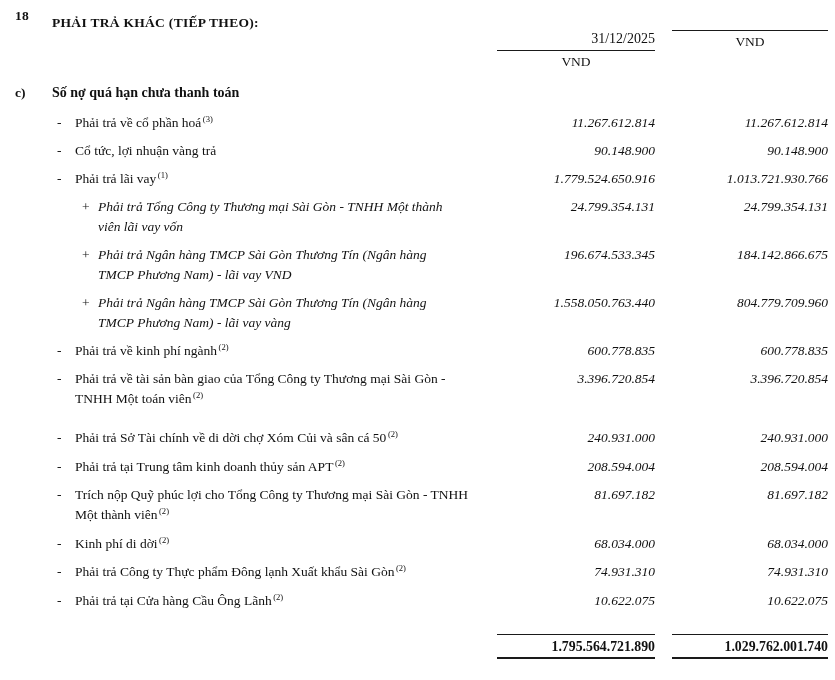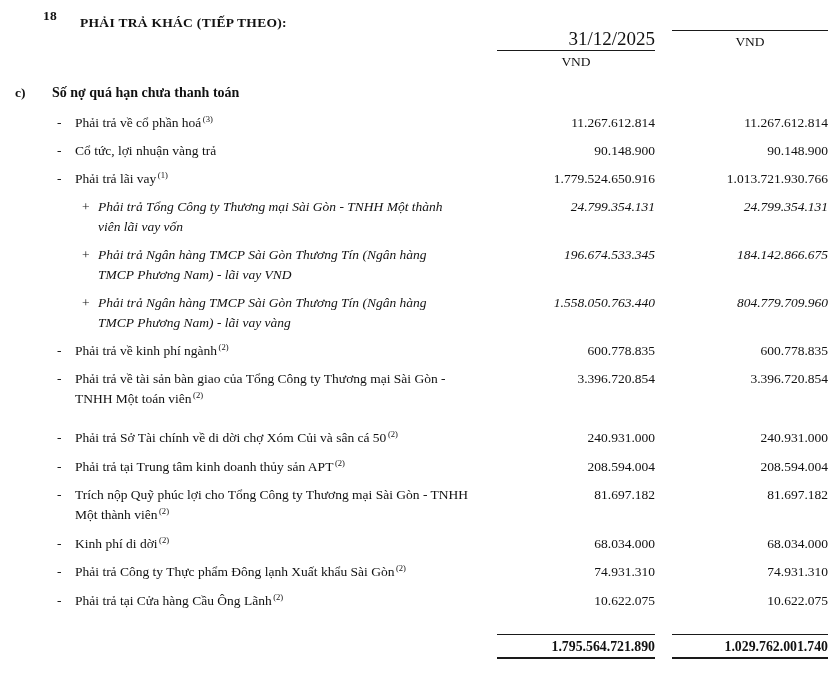--- a/index.html
+++ b/index.html
@@ -25,21 +25,20 @@
     padding: 0;
   }
 
   
   .title-row {
     position: absolute;
     left: 0;
     top: 8px;
     width: 681px;
     height: 22px;
-    margin-left: 28px;
   }
   .title-num {
     position: absolute;
     left: 15px;
     top: 0;
     font-weight: bold;
     font-size: 13.5px;
     letter-spacing: 0.2px;
   }
   .title-text {
@@ -55,21 +54,21 @@
   .col-head {
     position: absolute;
     top: 30px;
     height: 48px;
   }
   .col-head.c1 { left: 497px; width: 158px; }
   .col-head.c2 { left: 672px; width: 156px; }
 
   .col-date {
     text-align: right;
-    font-size: 19px;
+    font-size: 14px;
     line-height: 18px;
     padding-bottom: 2px;
   }
   .col-rule {
     border-bottom: 1.6px solid #1a1a1a;
     width: 100%;
     height: 0;
   }
   .col-unit {
     text-align: center;
@@ -125,20 +124,21 @@
     left: 98px;
     width: 355px;
     font-style: italic;
   }
 
   .amount {
     position: absolute;
     font-size: 13.5px;
     line-height: 20px;
     text-align: right;
+    font-style: italic;
   }
   .amount.c1 { left: 455px; width: 200px; }
   .amount.c2 { left: 628px; width: 200px; }
   .amount.ital { font-style: italic; }
 
   sup {
     font-size: 8.6px;
     vertical-align: super;
     line-height: 0;
     padding-left: 1.5px;

